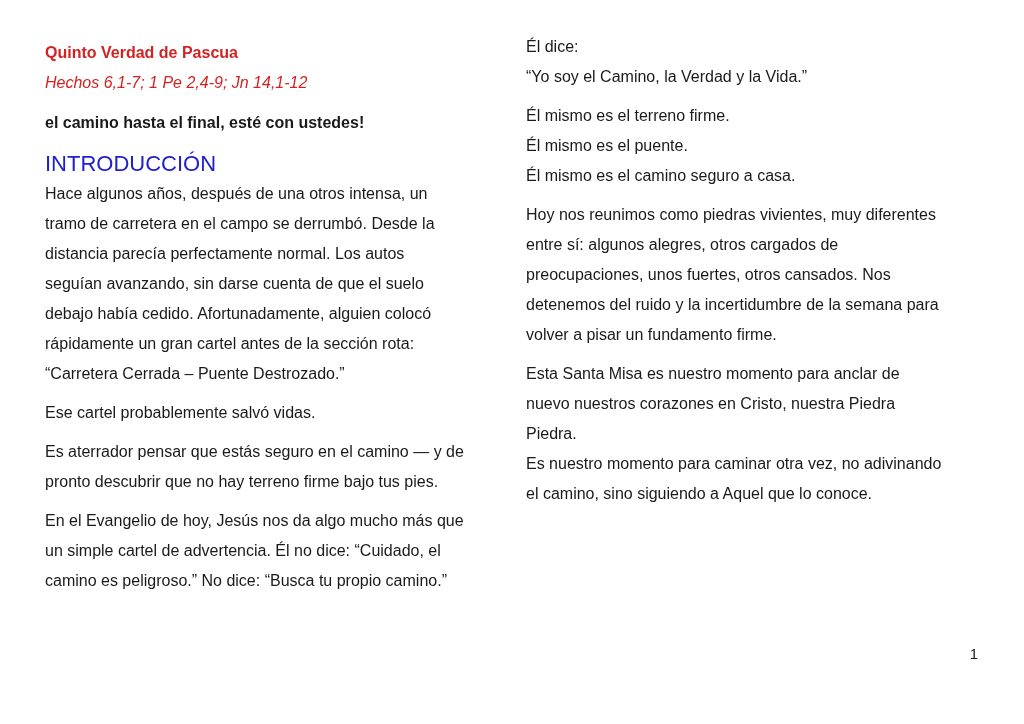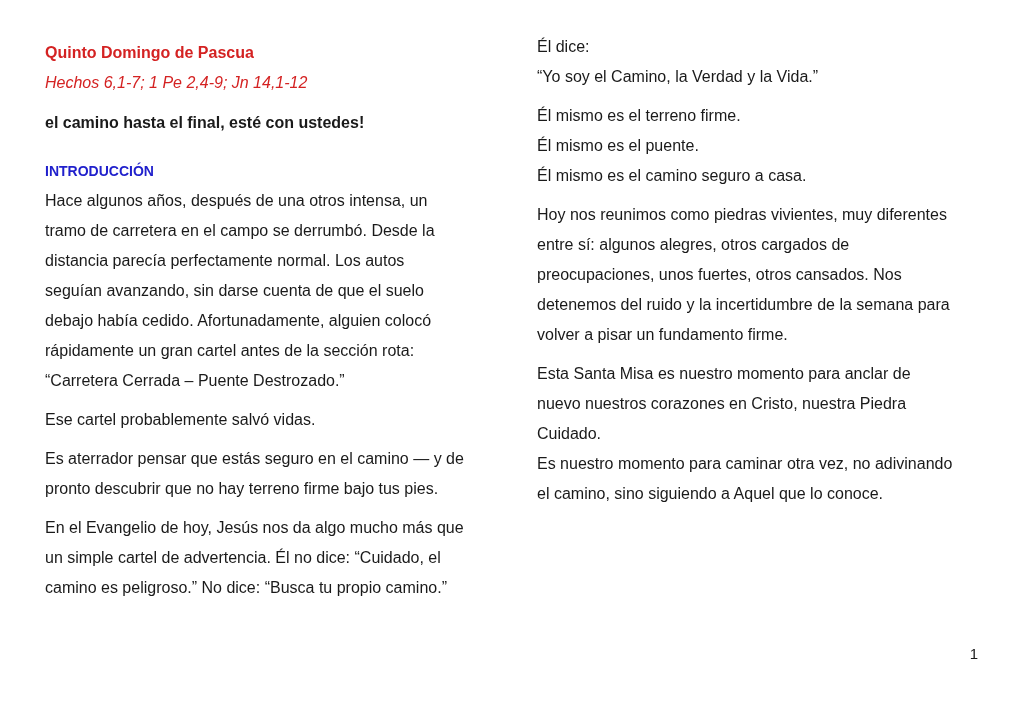--- a/index.html
+++ b/index.html
@@ -23,58 +23,58 @@
     position: absolute;
     inset: 0;
     background: var(--paper);
   }
   .col {
     position: absolute;
     font-size: 16px;
     line-height: 30px;
   }
   .col-left  { left: 45px;  top: 38px; width: 462px; }
-  .col-right { left: 537px; top: 32px; width: 466px; }
+  .col-right { left: 526px; top: 32px; width: 466px; }
   .doc-title {
     color: var(--red);
     font-weight: bold;
   }
   .readings {
     color: var(--red);
     font-style: italic;
   }
   .greeting {
     font-weight: bold;
     margin-top: 9px;
     line-height: 31px;
   }
   .section-heading {
     color: var(--blue);
-    font-weight: bold;
-    font-size: 14px;
-    margin-top: 18px;
+    font-weight: normal;
+    font-size: 22px;
+    margin-top: 11px;
   }
   .para { margin-top: 9px; }
   .para:first-child { margin-top: 0; }
   .line { white-space: nowrap; }
   .page-number {
     position: absolute;
     right: 46px;
     bottom: 62px;
     font-size: 15px;
     color: var(--ink);
   }
 </style>
 </head>
 <body>
 
 <div class="page">
 
   <div class="col col-left">
-    <div class="doc-title">Quinto Domingo de Pascua</div>
+    <div class="doc-title">Quinto Verdad de Pascua</div>
     <div class="readings">Hechos 6,1-7; 1 Pe 2,4-9; Jn 14,1-12</div>
     <div class="greeting">
       <div class="line">el camino hasta el final, esté con ustedes!</div>
     </div>
     <div class="section-heading">INTRODUCCIÓN</div>
     <div class="para-group">
         <div class="para">
           <div class="line">Hace algunos años, después de una otros intensa, un</div>
           <div class="line">tramo de carretera en el campo se derrumbó. Desde la</div>
           <div class="line">distancia parecía perfectamente normal. Los autos</div>
@@ -112,21 +112,21 @@
         <div class="para">
           <div class="line">Hoy nos reunimos como piedras vivientes, muy diferentes</div>
           <div class="line">entre sí: algunos alegres, otros cargados de</div>
           <div class="line">preocupaciones, unos fuertes, otros cansados. Nos</div>
           <div class="line">detenemos del ruido y la incertidumbre de la semana para</div>
           <div class="line">volver a pisar un fundamento firme.</div>
         </div>
         <div class="para">
           <div class="line">Esta Santa Misa es nuestro momento para anclar de</div>
           <div class="line">nuevo nuestros corazones en Cristo, nuestra Piedra</div>
-          <div class="line">Cuidado.</div>
+          <div class="line">Piedra.</div>
           <div class="line">Es nuestro momento para caminar otra vez, no adivinando</div>
           <div class="line">el camino, sino siguiendo a Aquel que lo conoce.</div>
         </div>
       </div>
   </div>
 
   <div class="page-number">1</div>
 
 </div>
 

